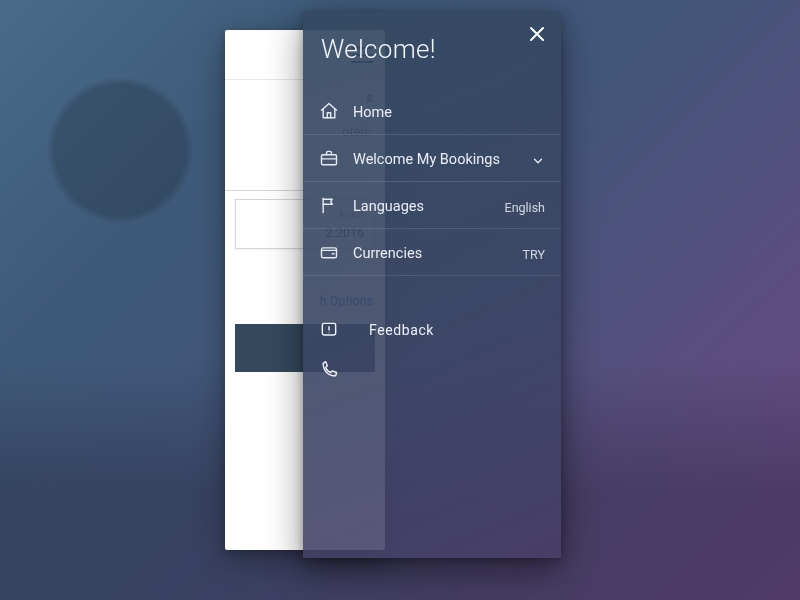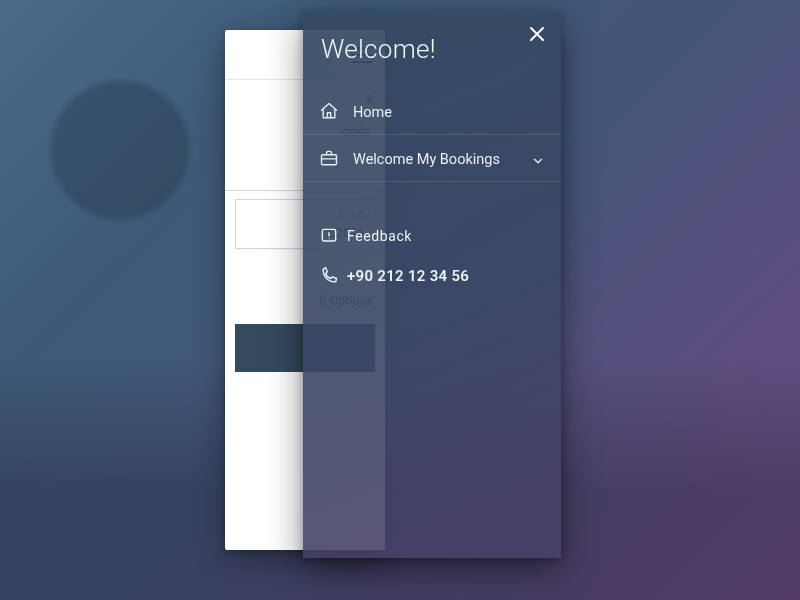--- a/index.html
+++ b/index.html
@@ -79,21 +79,21 @@
     border-bottom: 1px solid rgba(255,255,255,.12);
     font-size: 14.5px; color:#eaeef3; cursor:pointer;
   }
   .menu li .ico { width:20px; height:20px; flex:0 0 20px; display:flex; align-items:center; justify-content:center; color:#e6ebf1; }
   .menu li .label { flex:1 1 auto; }
   .menu li .trail { font-size: 12.5px; color:#dfe6ee; opacity:.9; }
   .menu li .chev { width:14px; height:14px; color:#e6ebf1; }
 
   .secondary { list-style:none; margin-top: 34px; }
   .secondary li {
-    display:flex; align-items:center; gap:8px;
+    display:flex; align-items:center; gap:30px;
     padding: 10px 16px; font-size: 14px; letter-spacing:.6px; color:#eef2f6; cursor:pointer;
   }
   .secondary li.phone { letter-spacing: .3px; font-weight:600; font-size:15px; }
   .secondary .ico { width:20px; height:20px; flex:0 0 20px; display:flex; align-items:center; justify-content:center; }
 
   svg { display:block; }
 </style>
 </head>
 <body>
 
@@ -147,36 +147,56 @@
               <path d="M3 13 h18"></path>
             </svg>
         </span>
         <span class="label">Welcome My Bookings</span>
         <span class="chev">
           <svg width="14" height="14" viewBox="0 0 24 24" fill="none" stroke="currentColor" stroke-width="2.2" stroke-linecap="round" stroke-linejoin="round">
               <polyline points="6 9 12 15 18 9"></polyline>
             </svg>
         </span>
       </li>
+      <li>
+        <span class="ico">
+          <svg width="20" height="20" viewBox="0 0 24 24" fill="none" stroke="currentColor" stroke-width="1.7" stroke-linejoin="round" stroke-linecap="round">
+              <path d="M5 21 V4"></path>
+              <path d="M5 5 h11 l-2 3 2 3 H5"></path>
+            </svg>
+        </span>
+        <span class="label">Languages</span>
+        <span class="trail">English</span>
+      </li>
+      <li>
+        <span class="ico">
+          <svg width="20" height="20" viewBox="0 0 24 24" fill="none" stroke="currentColor" stroke-width="1.7" stroke-linejoin="round" stroke-linecap="round">
+              <rect x="3" y="7" width="18" height="12" rx="2"></rect>
+              <path d="M3 10 h18"></path>
+              <path d="M16 14 h2"></path>
+            </svg>
+        </span>
+        <span class="label">Currencies</span>
+        <span class="trail">TRY</span>
+      </li>
     </ul>
 
     <ul class="secondary">
       <li>
         <span class="ico">
           <svg width="20" height="20" viewBox="0 0 24 24" fill="none" stroke="currentColor" stroke-width="1.7" stroke-linejoin="round" stroke-linecap="round">
               <rect x="4" y="4" width="16" height="14" rx="2"></rect>
               <path d="M12 8 V12"></path>
               <circle cx="12" cy="15" r="0.6" fill="currentColor" stroke="none"></circle>
             </svg>
         </span>
         <span>Feedback</span>
       </li>
       <li class="phone">
         <span class="ico">
           <svg width="20" height="20" viewBox="0 0 24 24" fill="none" stroke="currentColor" stroke-width="1.7" stroke-linejoin="round" stroke-linecap="round">
               <path d="M5 4 c0 9 6 15 15 15 l1-4 -5-2 -2 2 c-3-1-5-3-6-6 l2-2 -2-5 z"></path>
             </svg>
         </span>
-        <span>+90 212 12 34 56</span>
       </li>
     </ul>
   </nav>
 </div>
 
 </body></html>

